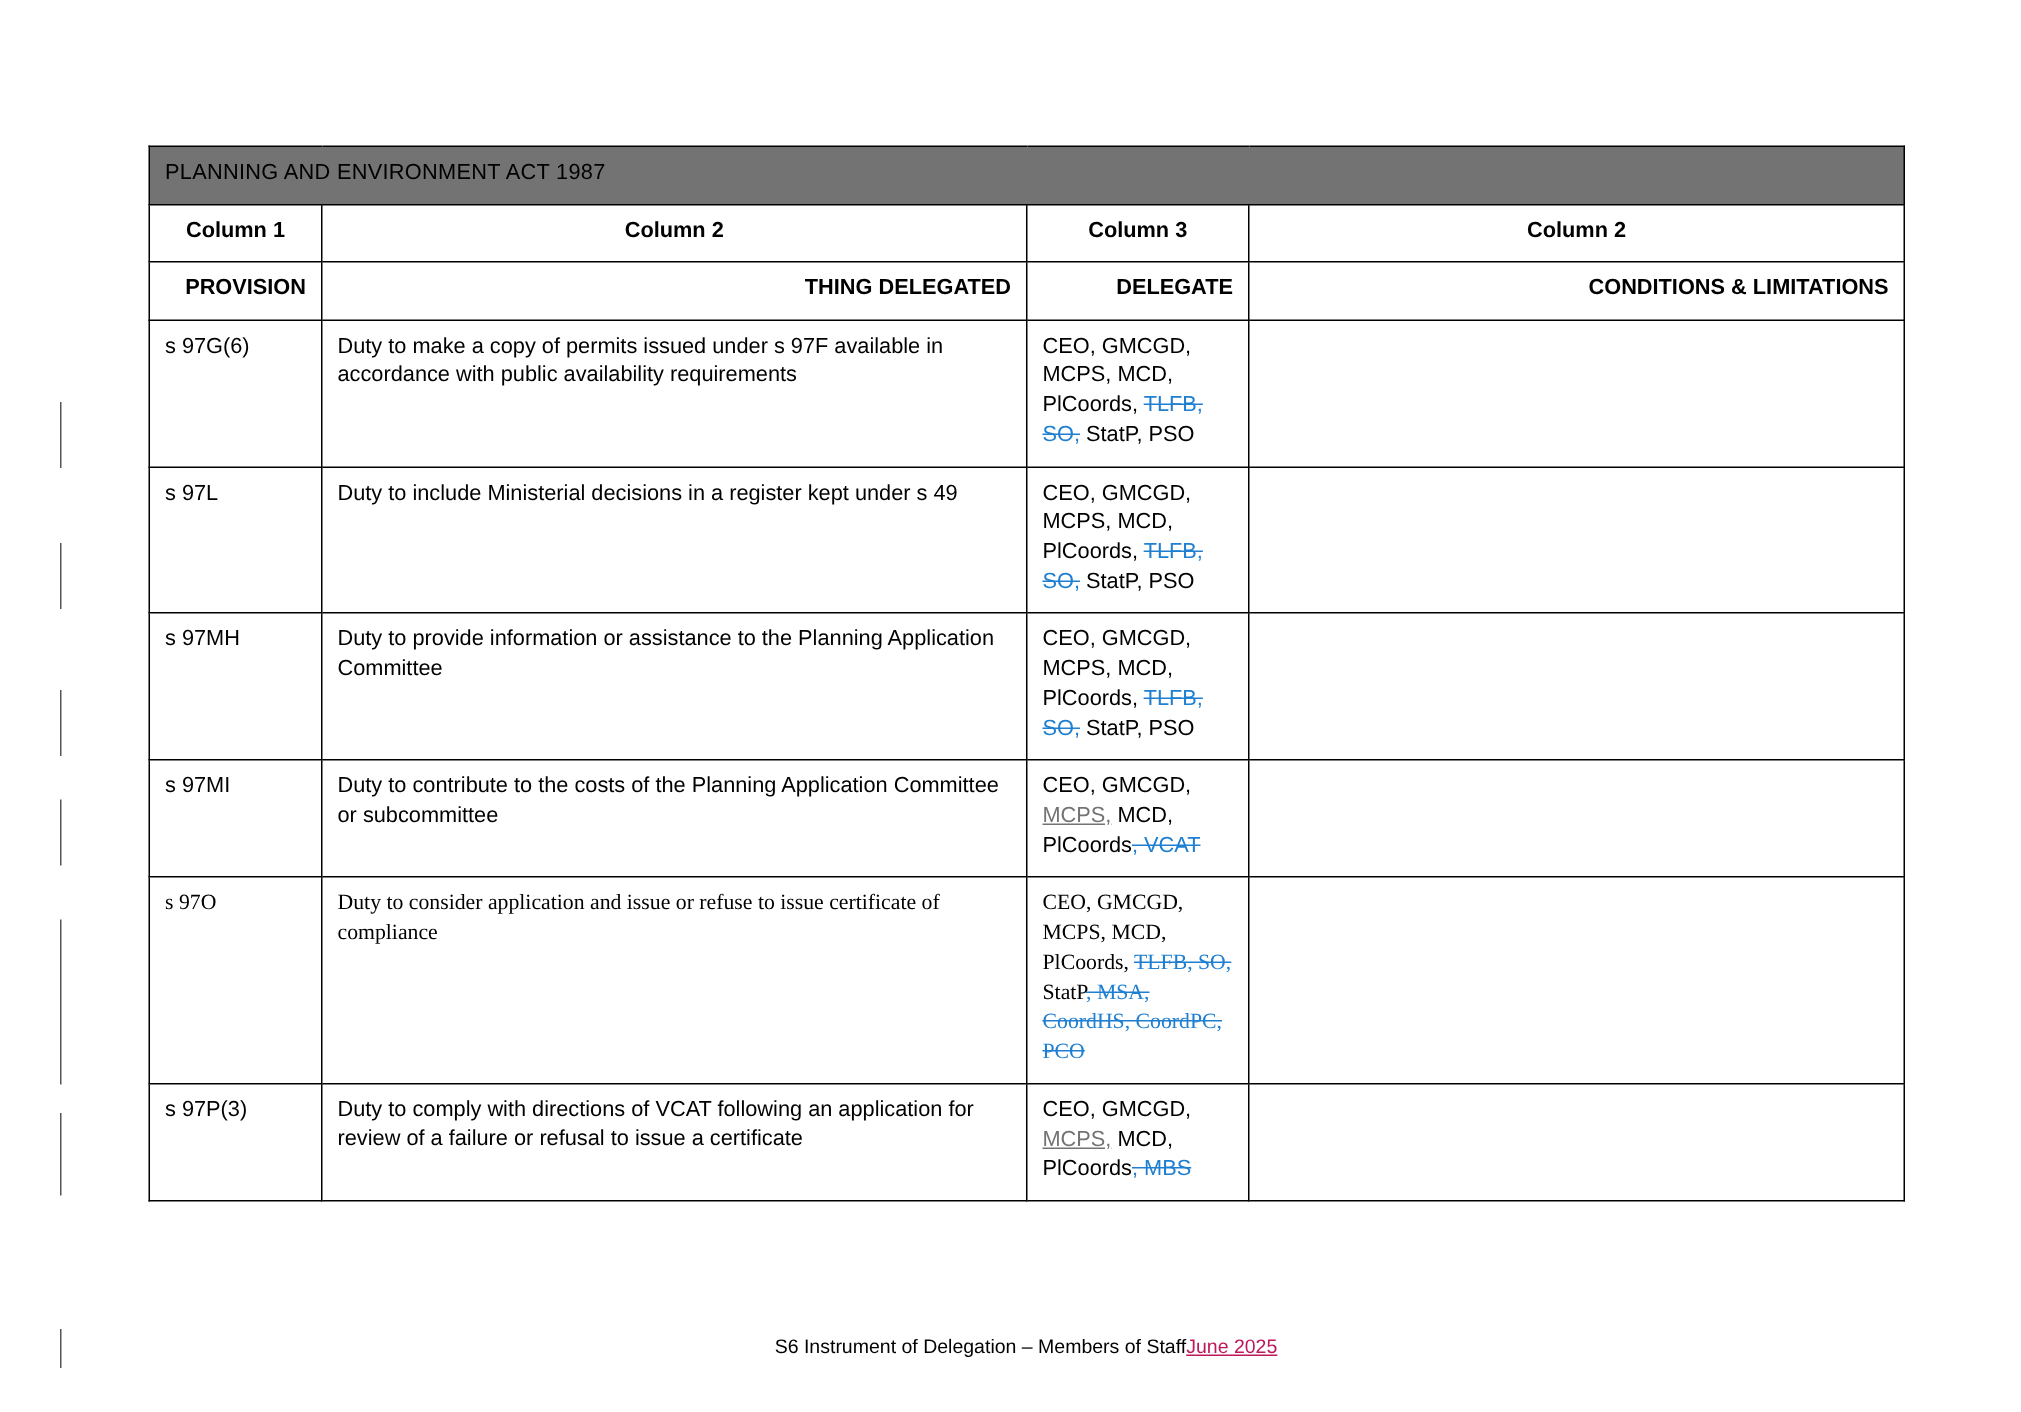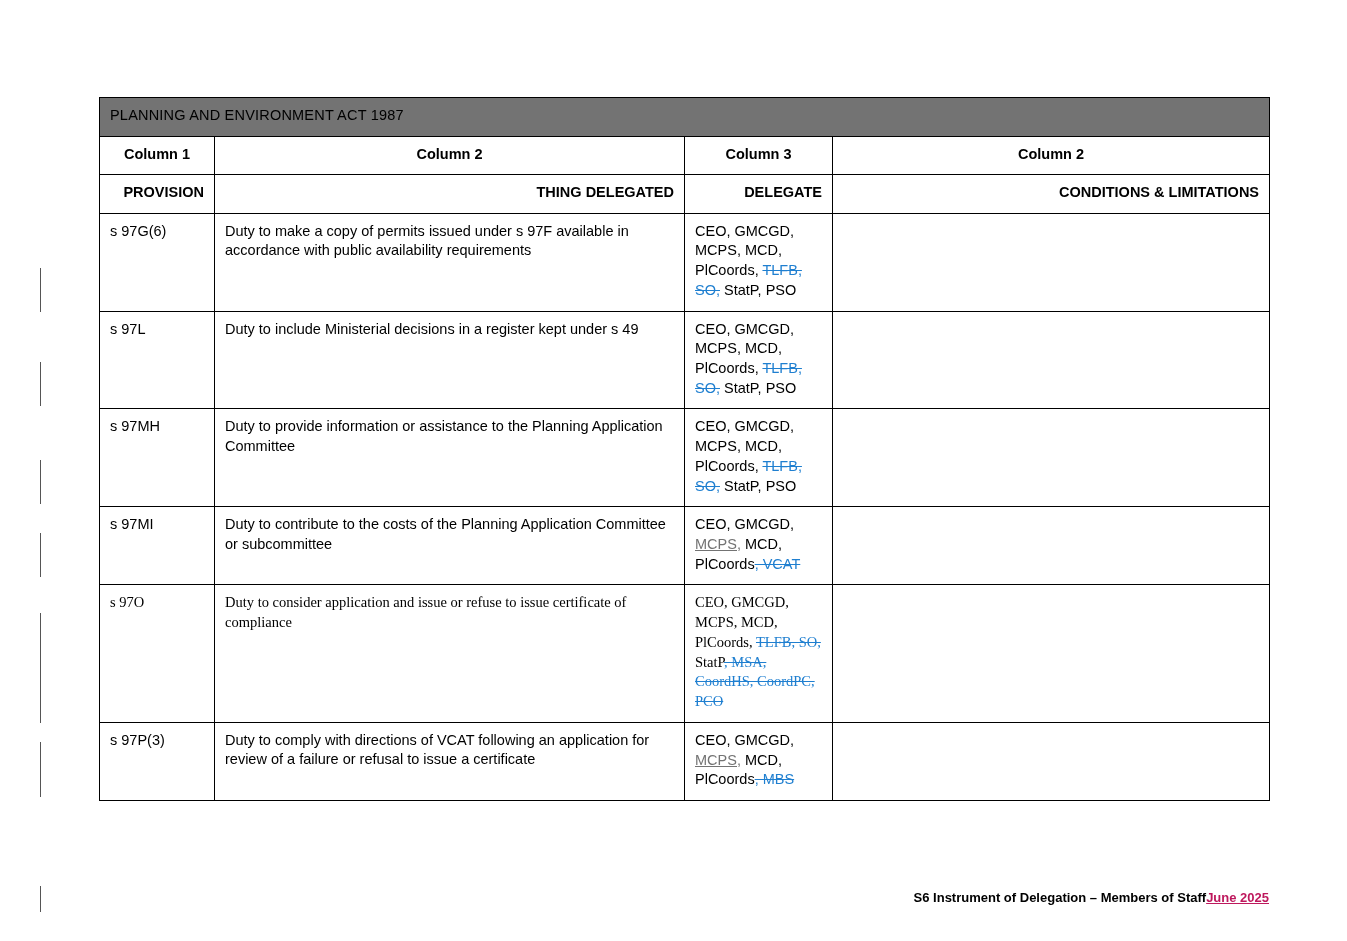--- a/index.html
+++ b/index.html
@@ -90,23 +90,22 @@
     text-decoration: underline;
   }
 
   .footer {
     position: absolute;
     left: 99px;
     top: 890px;
     width: 1170px;
     font-size: 13px;
     display: flex;
-    justify-content: flex-end;
+    justify-content: center;
     align-items: baseline;
-    font-weight: bold;
   }
   .footer .right {
     color: #be185d;
     text-decoration: underline;
   }
 </style>
 </head>
 <body>
 
 <div class="page">

